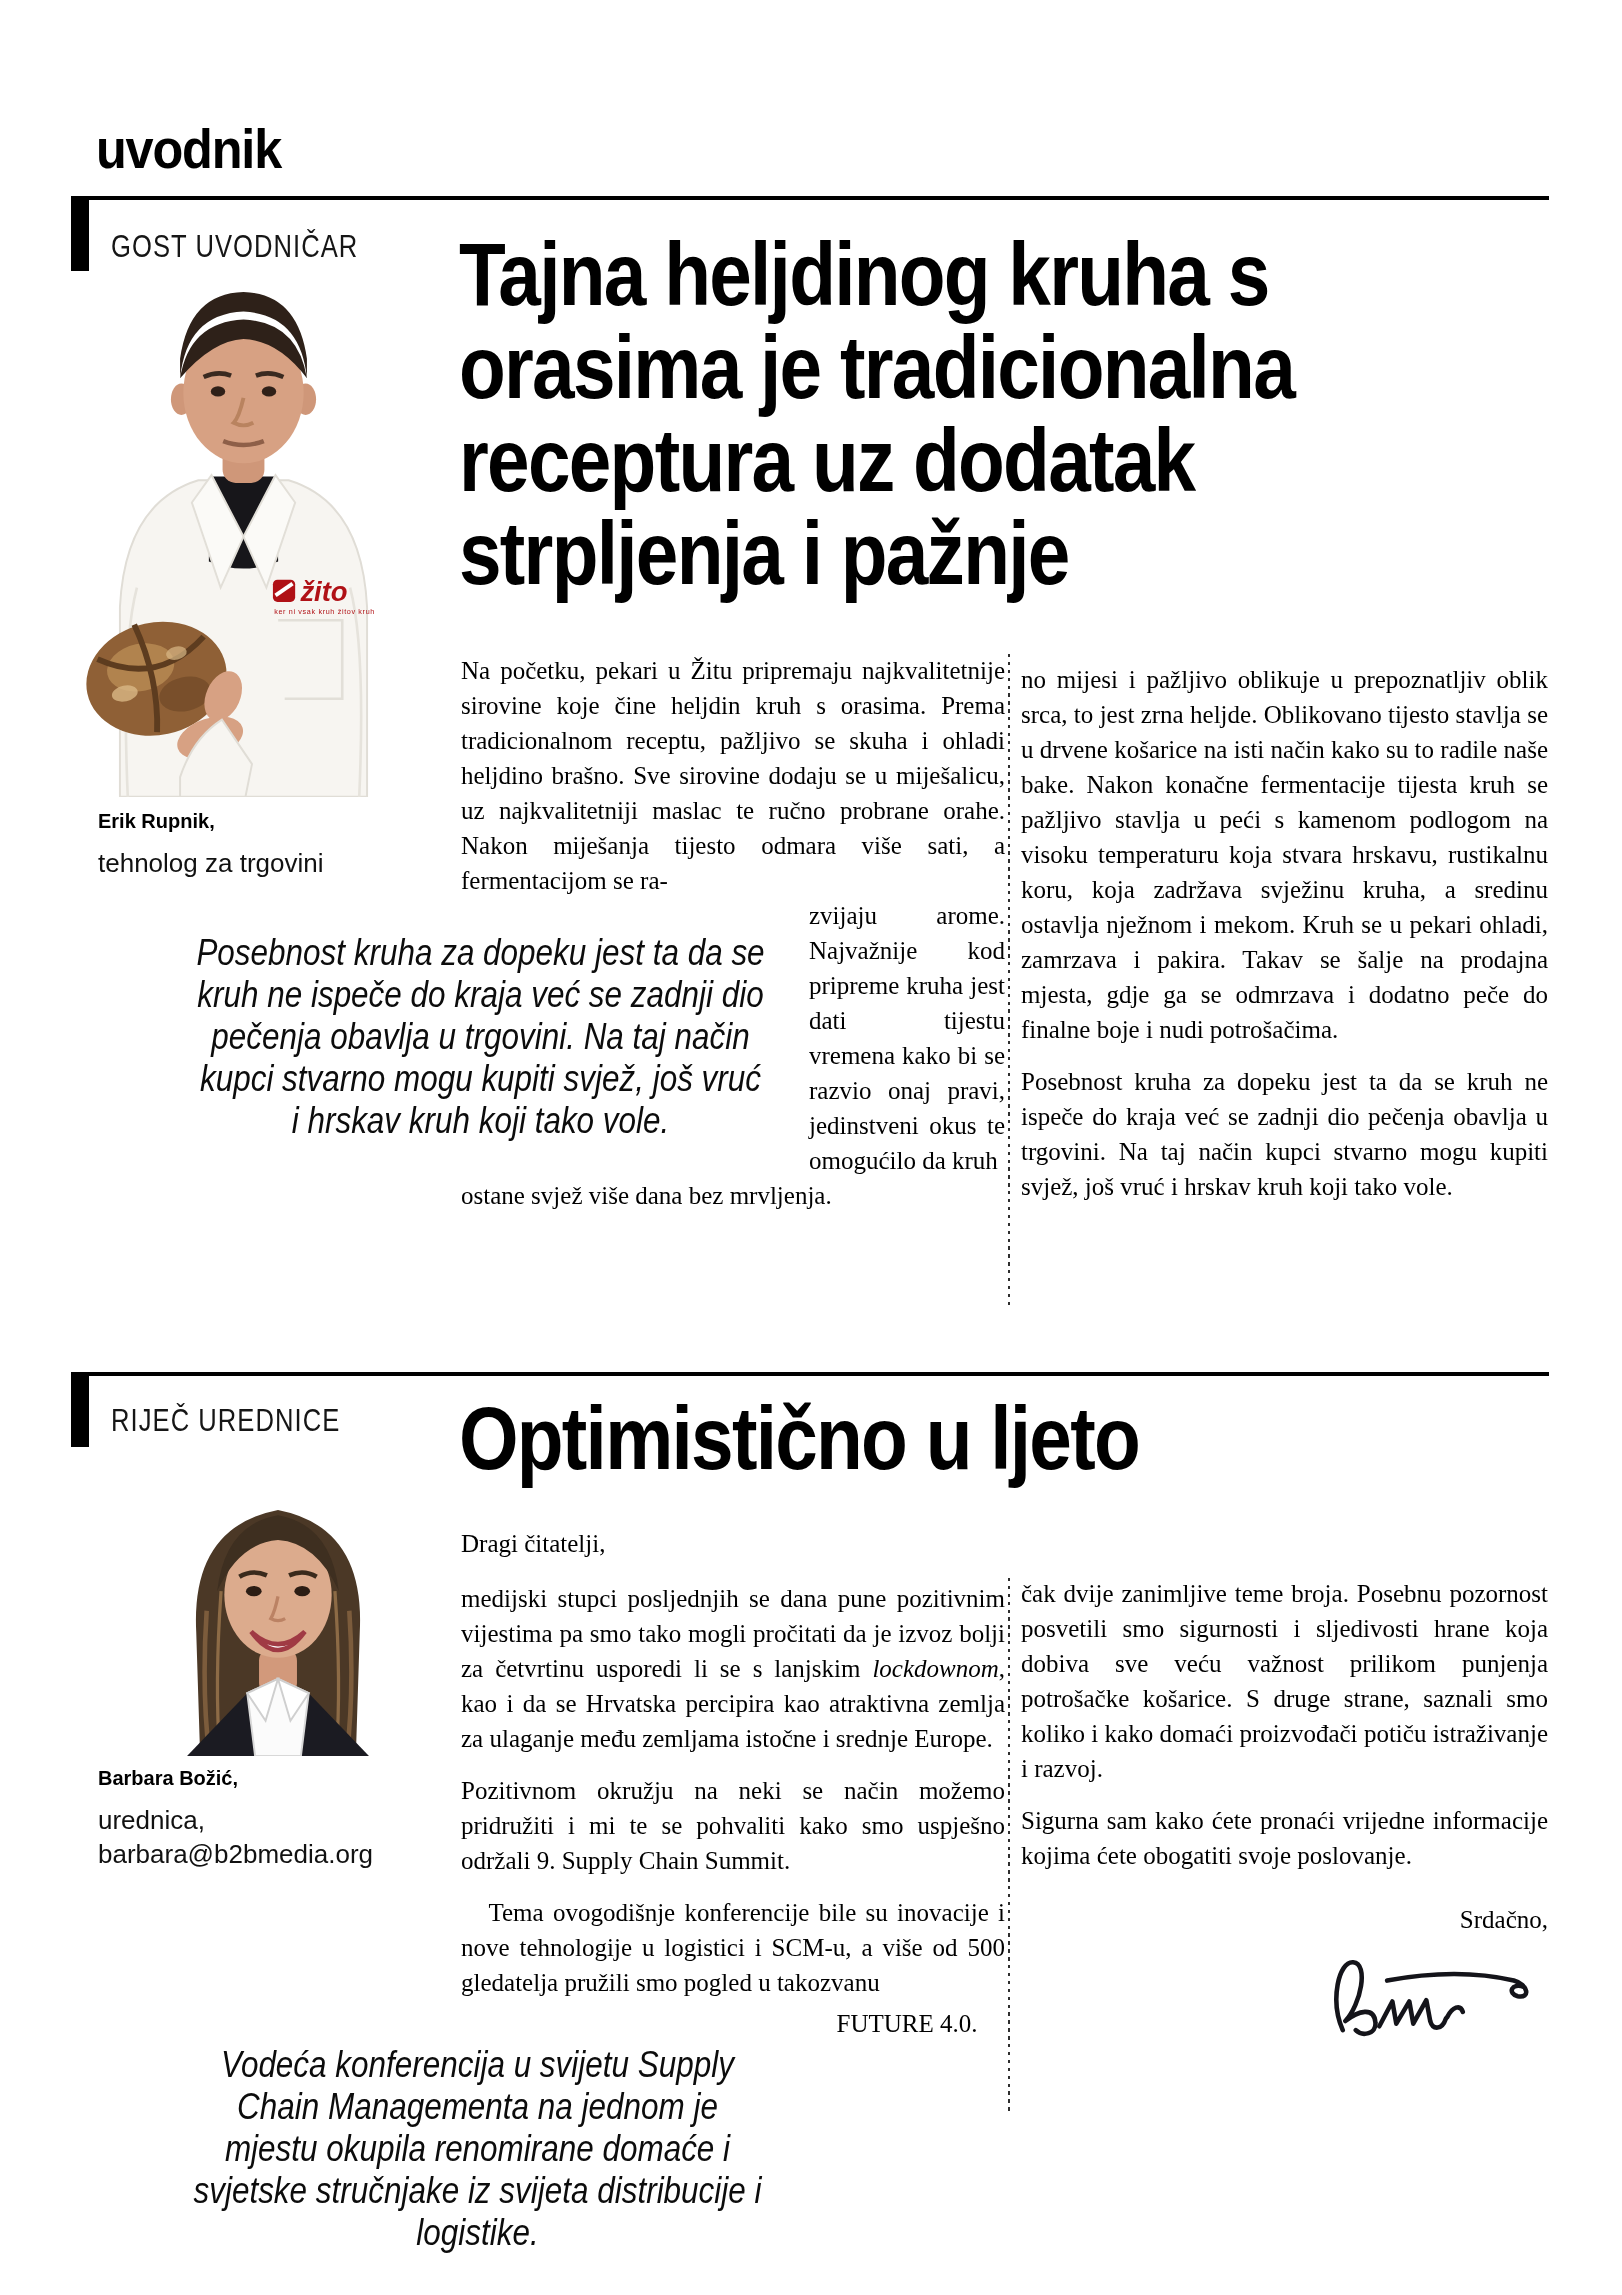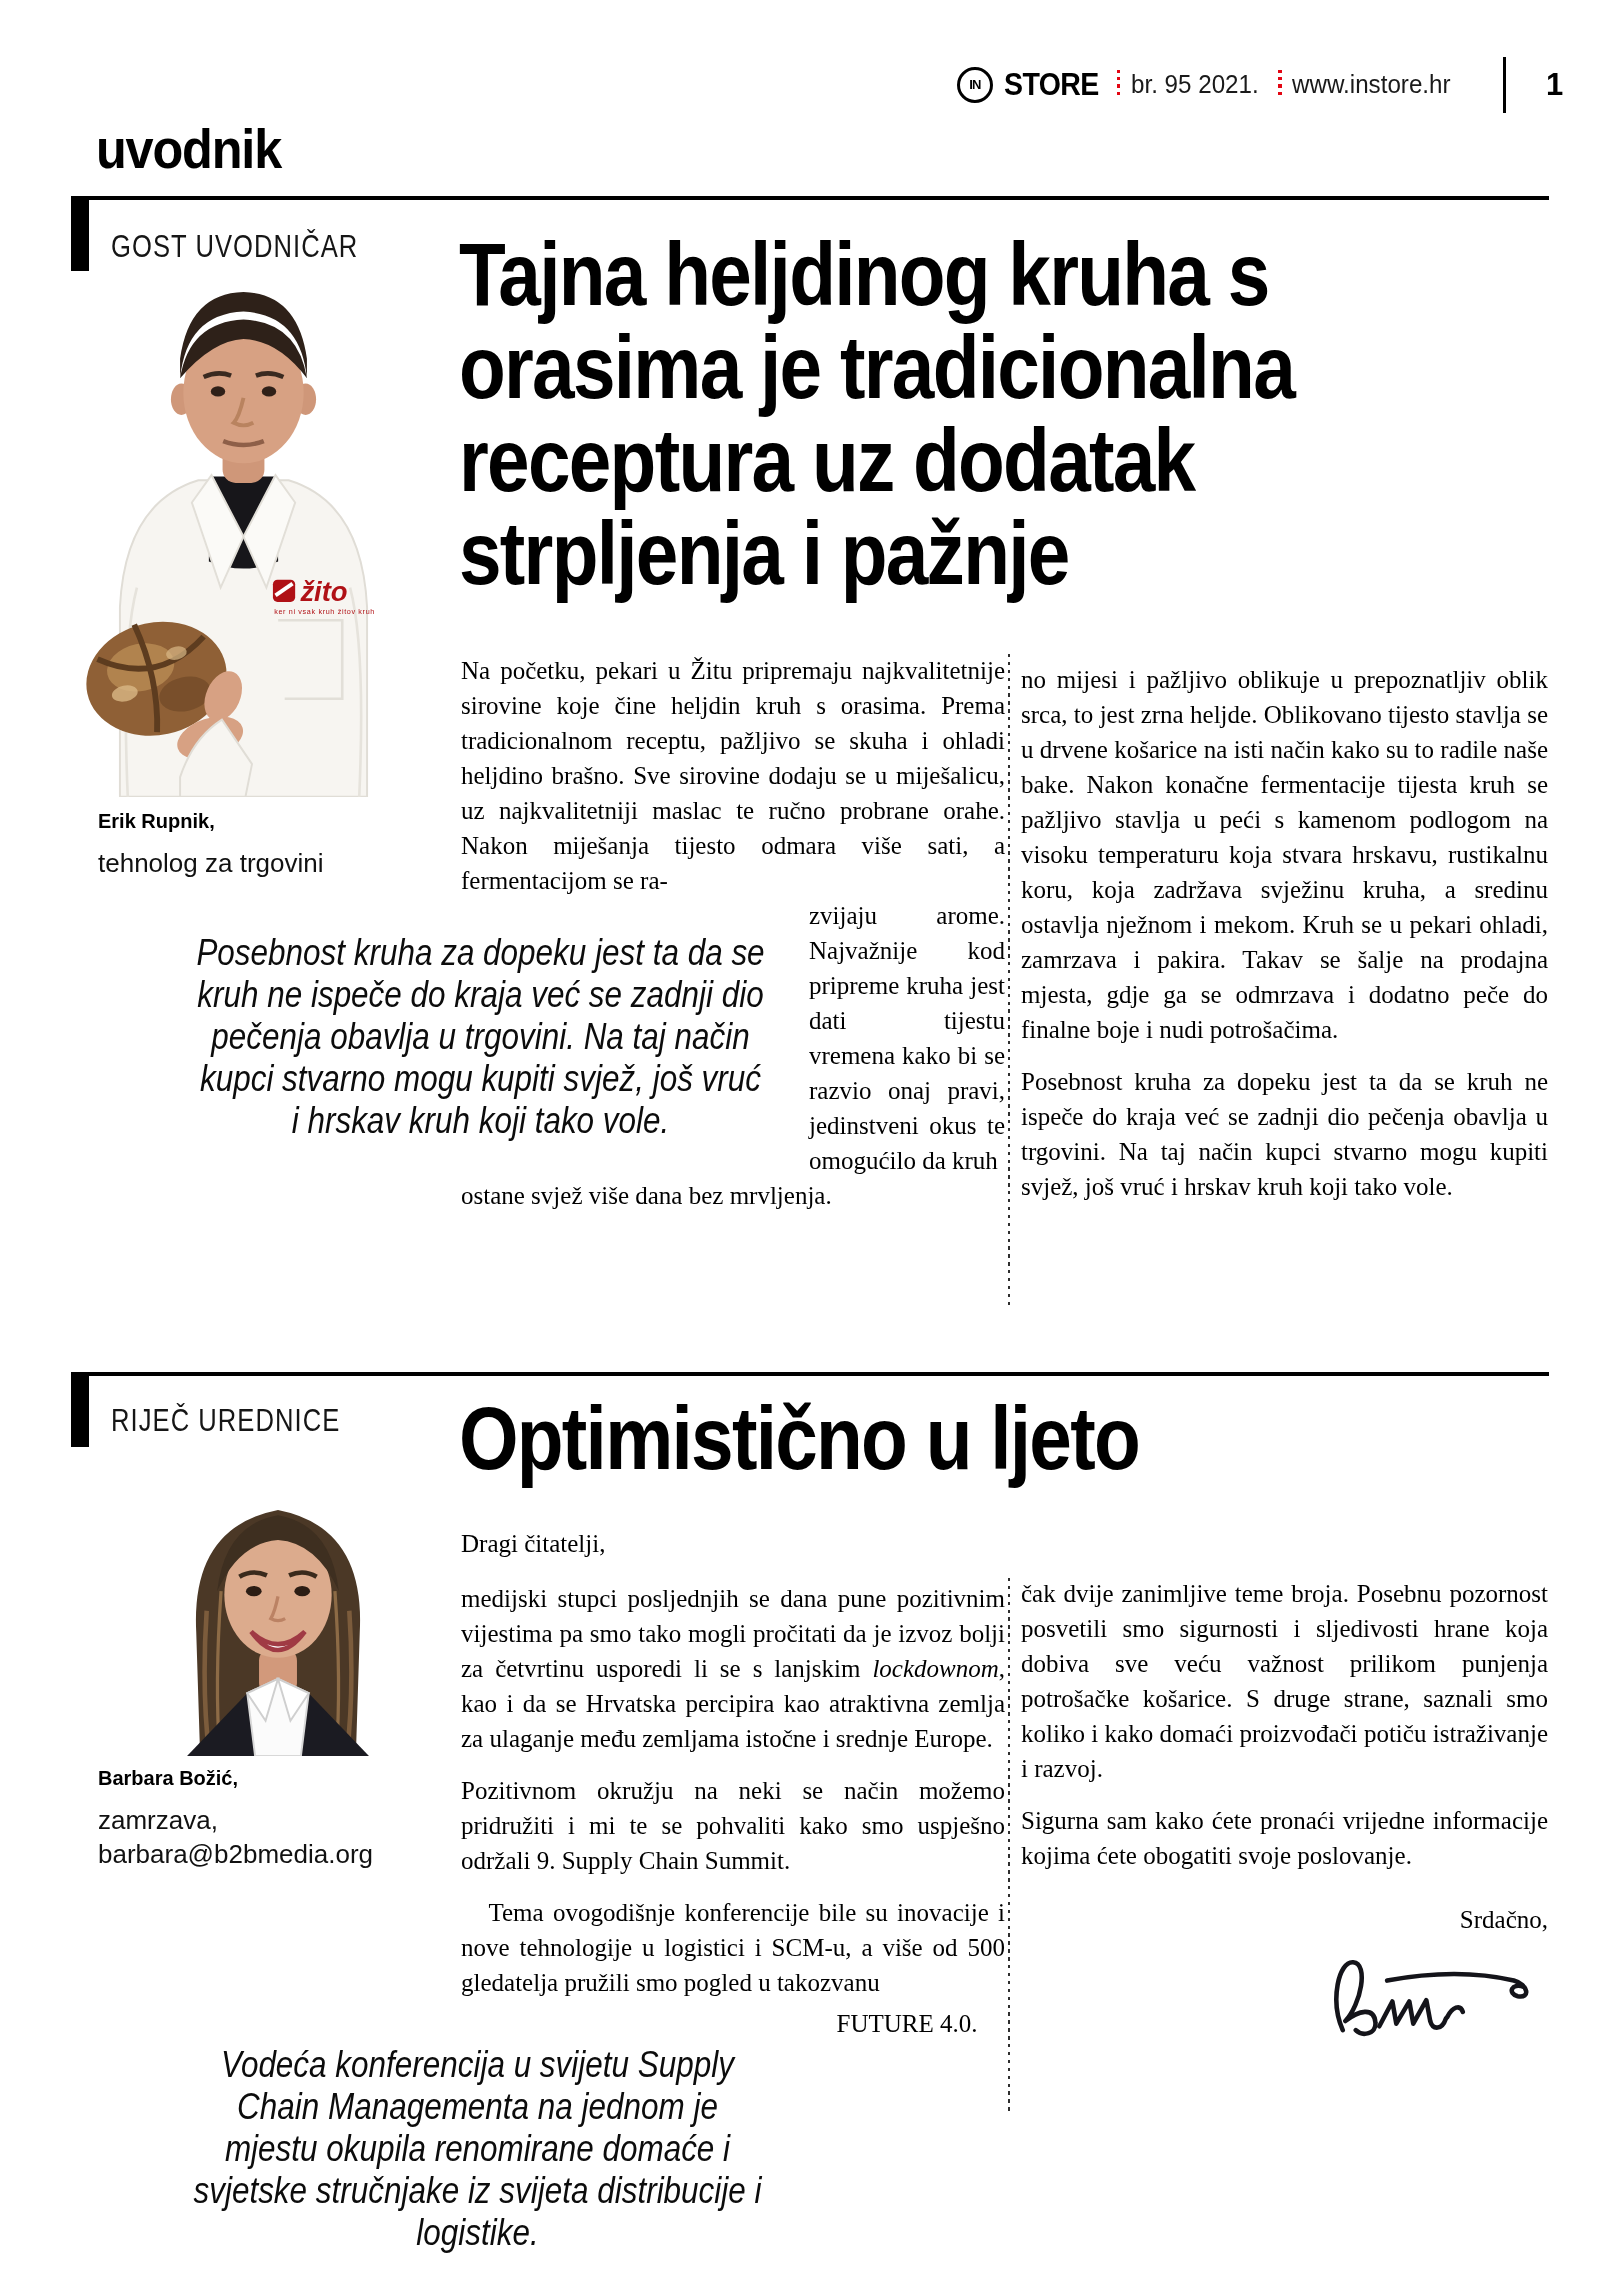--- a/index.html
+++ b/index.html
@@ -56,32 +56,20 @@
   .vdots{position:absolute;width:2px;
          background:repeating-linear-gradient(#2e2e2e 0 3.3px,transparent 3.3px 7.9px);}
 
   i{font-style:italic;}
 </style>
 </head>
 <body>
 
 <div id="page">
 
-  <div class="masthead">
-    <div class="logo-circle">
-      <span>IN</span>
-    </div>
-    <div class="logo-store">STORE</div>
-    <div class="red-dots"></div>
-    <div class="mast-txt">br. 95 2021.</div>
-    <div class="red-dots"></div>
-    <div class="mast-txt">www.instore.hr</div>
-    <div class="vline"></div>
-    <div class="pageno">1</div>
-  </div>
 
   <div class="sec-title">uvodnik</div>
 
   <div class="rule" style="top:196px"></div>
   <div class="bar" style="top:196px"></div>
   <div class="kicker" style="top:228px">GOST UVODNIČAR</div>
 
   <div class="headline" style="top:228px">
     <div>Tajna heljdinog kruha s</div>
     <div>orasima je tradicionalna</div>
@@ -195,21 +183,21 @@
     <path d="M214,126 Q236,116 256,128" stroke="#3a2a1c" stroke-width="7" fill="none"></path>
     <ellipse cx="160" cy="150" rx="12" ry="8" fill="#2c1d14"></ellipse>
     <ellipse cx="234" cy="150" rx="12" ry="8" fill="#2c1d14"></ellipse>
 
     <path d="M197,158 Q192,182 186,192 Q197,198 208,192" stroke="#bb8264" stroke-width="5" fill="none"></path>
 
     <path d="M156,212 Q197,250 238,212 Q197,268 156,212 Z" fill="#fdfdfd" stroke="#a03a44" stroke-width="7"></path>
   </svg>
 
   <div class="cap cap-name" style="top:1767px">Barbara Božić,</div>
-  <div class="cap cap-role" style="top:1805px">zamrzava,</div>
+  <div class="cap cap-role" style="top:1805px">urednica,</div>
   <div class="cap cap-role" style="top:1839px">barbara@b2bmedia.org</div>
 
   <div class="bodycol" style="left:461px;top:1526px;width:544px">
     <div class="greeting">Dragi čitatelji,</div>
     <div class="p">
       <span>medijski stupci posljednjih se dana pune pozitivnim vijestima pa smo tako mogli pročitati da je izvoz bolji za četvrtinu usporedi li se s lanjskim </span><i>lockdownom</i><span>, kao i da se Hrvatska percipira kao atraktivna zemlja za ulaganje među zemljama istočne i srednje Europe.</span>
     </div>
     <div class="p">Pozitivnom okružju na neki se način možemo pridružiti i mi te se pohvaliti kako smo uspješno održali 9. Supply Chain Summit.</div>
     <div class="p indent" style="margin-bottom:6.5px">Tema ovogodišnje konferencije bile su inovacije i nove tehnologije u logistici i SCM-u, a više od 500 gledatelja pružili smo pogled u takozvanu</div>
     <div class="narrow">

